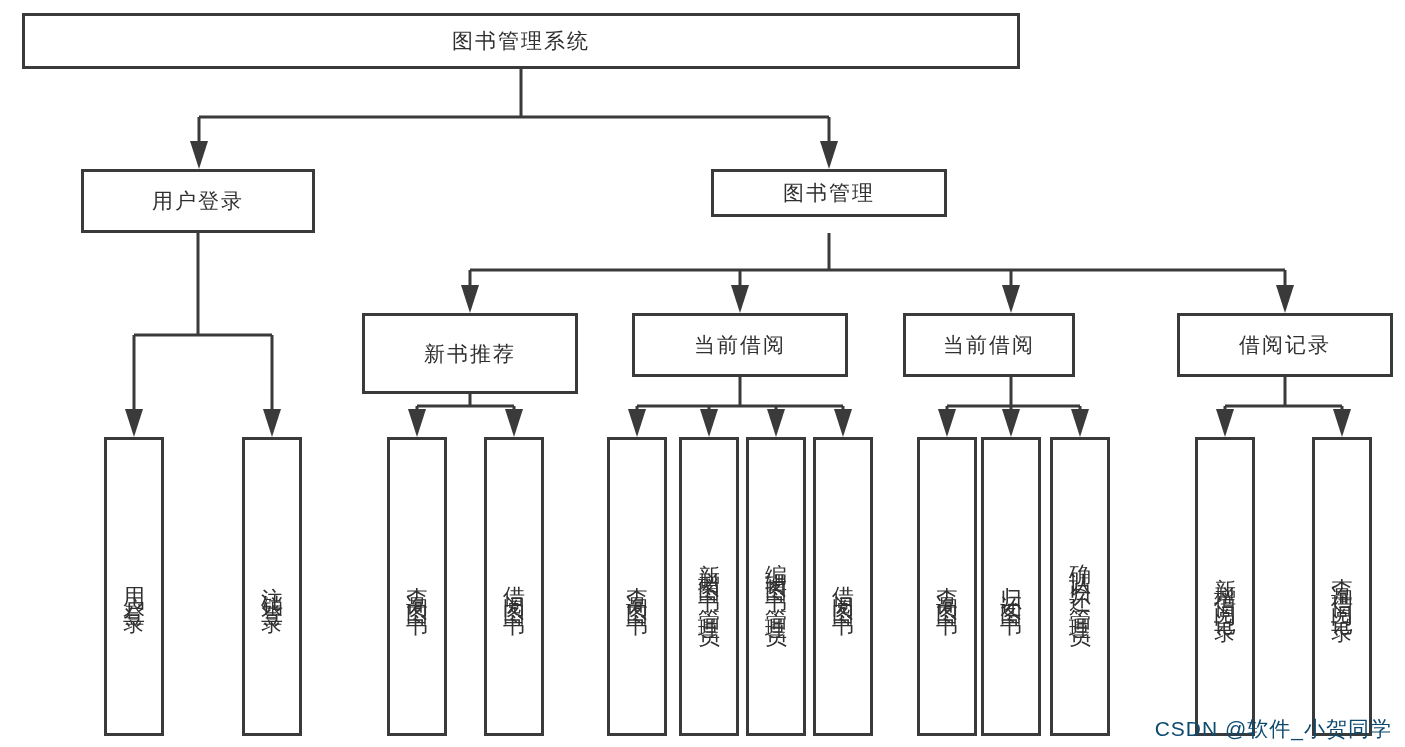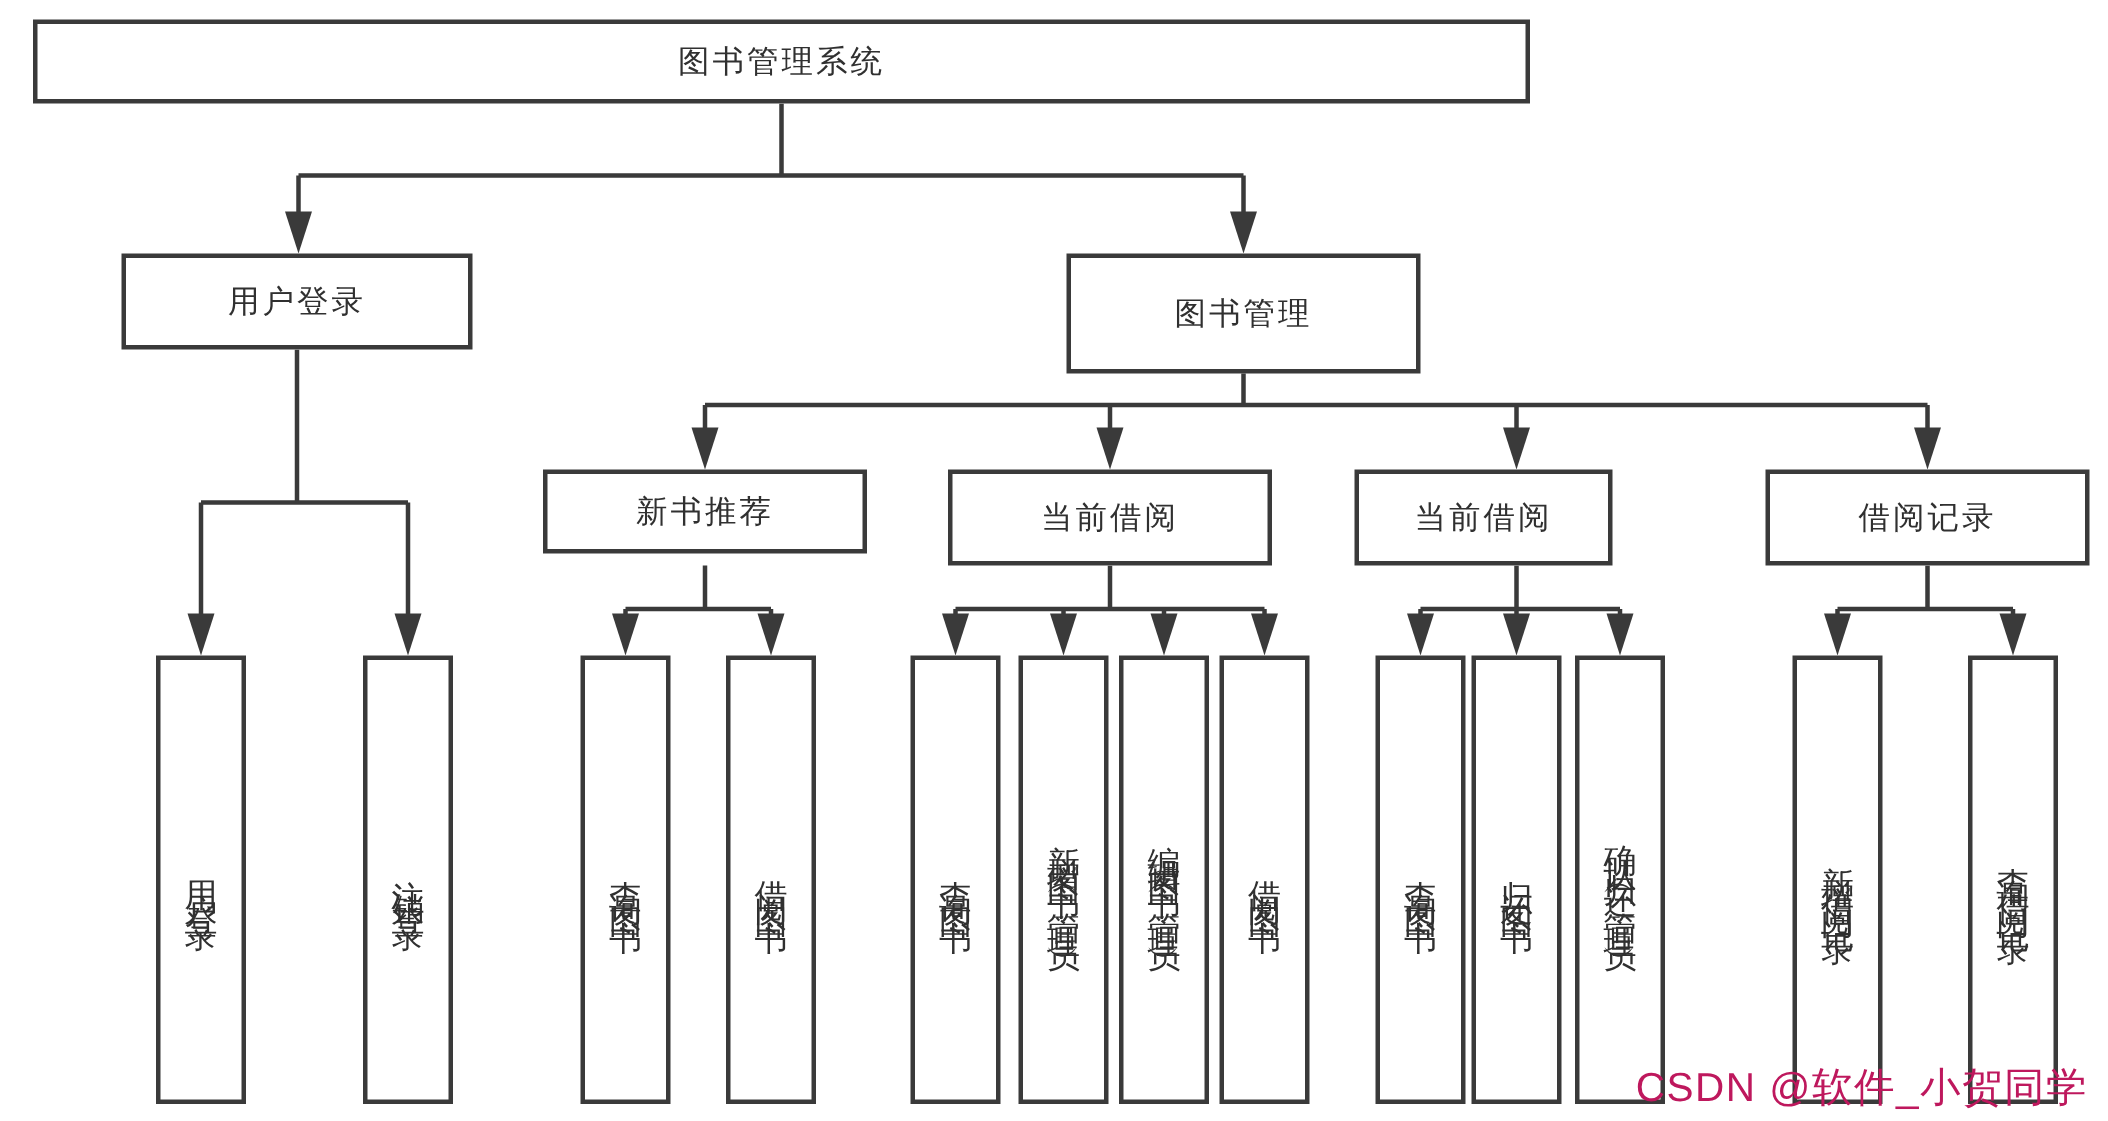--- a/index.html
+++ b/index.html
@@ -34,22 +34,22 @@
     writing-mode: vertical-rl;
     text-orientation: mixed;
     letter-spacing: 9px;
     font-size: 22px;
     white-space: normal;
   }
   .watermark {
     position: absolute;
     right: 13px;
     bottom: 4px;
-    font-size: 27px;
-    color: #be185d;
+    font-size: 21px;
+    color: #0c4a6e;
     letter-spacing: 1px;
     z-index: 2;
   }
 </style>
 </head>
 <body>
 
 <div class="stage">
 
   <svg class="connector-layer" width="1405" height="747" viewBox="0 0 1405 747">
@@ -99,25 +99,25 @@
     </g>
   </svg>
 
   <div class="box" style="left:22px; top:13px; width:998px; height:56px;">
     <span>图书管理系统</span>
   </div>
 
   <div class="box" style="left:81px; top:169px; width:234px; height:64px;">
     <span>用户登录</span>
   </div>
-  <div class="box" style="left:711px; top:169px; width:236px; height:80px;">
+  <div class="box" style="left:711px; top:169px; width:236px; height:48px;">
     <span>图书管理</span>
   </div>
 
-  <div class="box" style="left:362px; top:313px; width:216px; height:56px;">
+  <div class="box" style="left:362px; top:313px; width:216px; height:81px;">
     <span>新书推荐</span>
   </div>
   <div class="box" style="left:632px; top:313px; width:216px; height:64px;">
     <span>当前借阅</span>
   </div>
   <div class="box" style="left:903px; top:313px; width:172px; height:64px;">
     <span>当前借阅</span>
   </div>
   <div class="box" style="left:1177px; top:313px; width:216px; height:64px;">
     <span>借阅记录</span>

